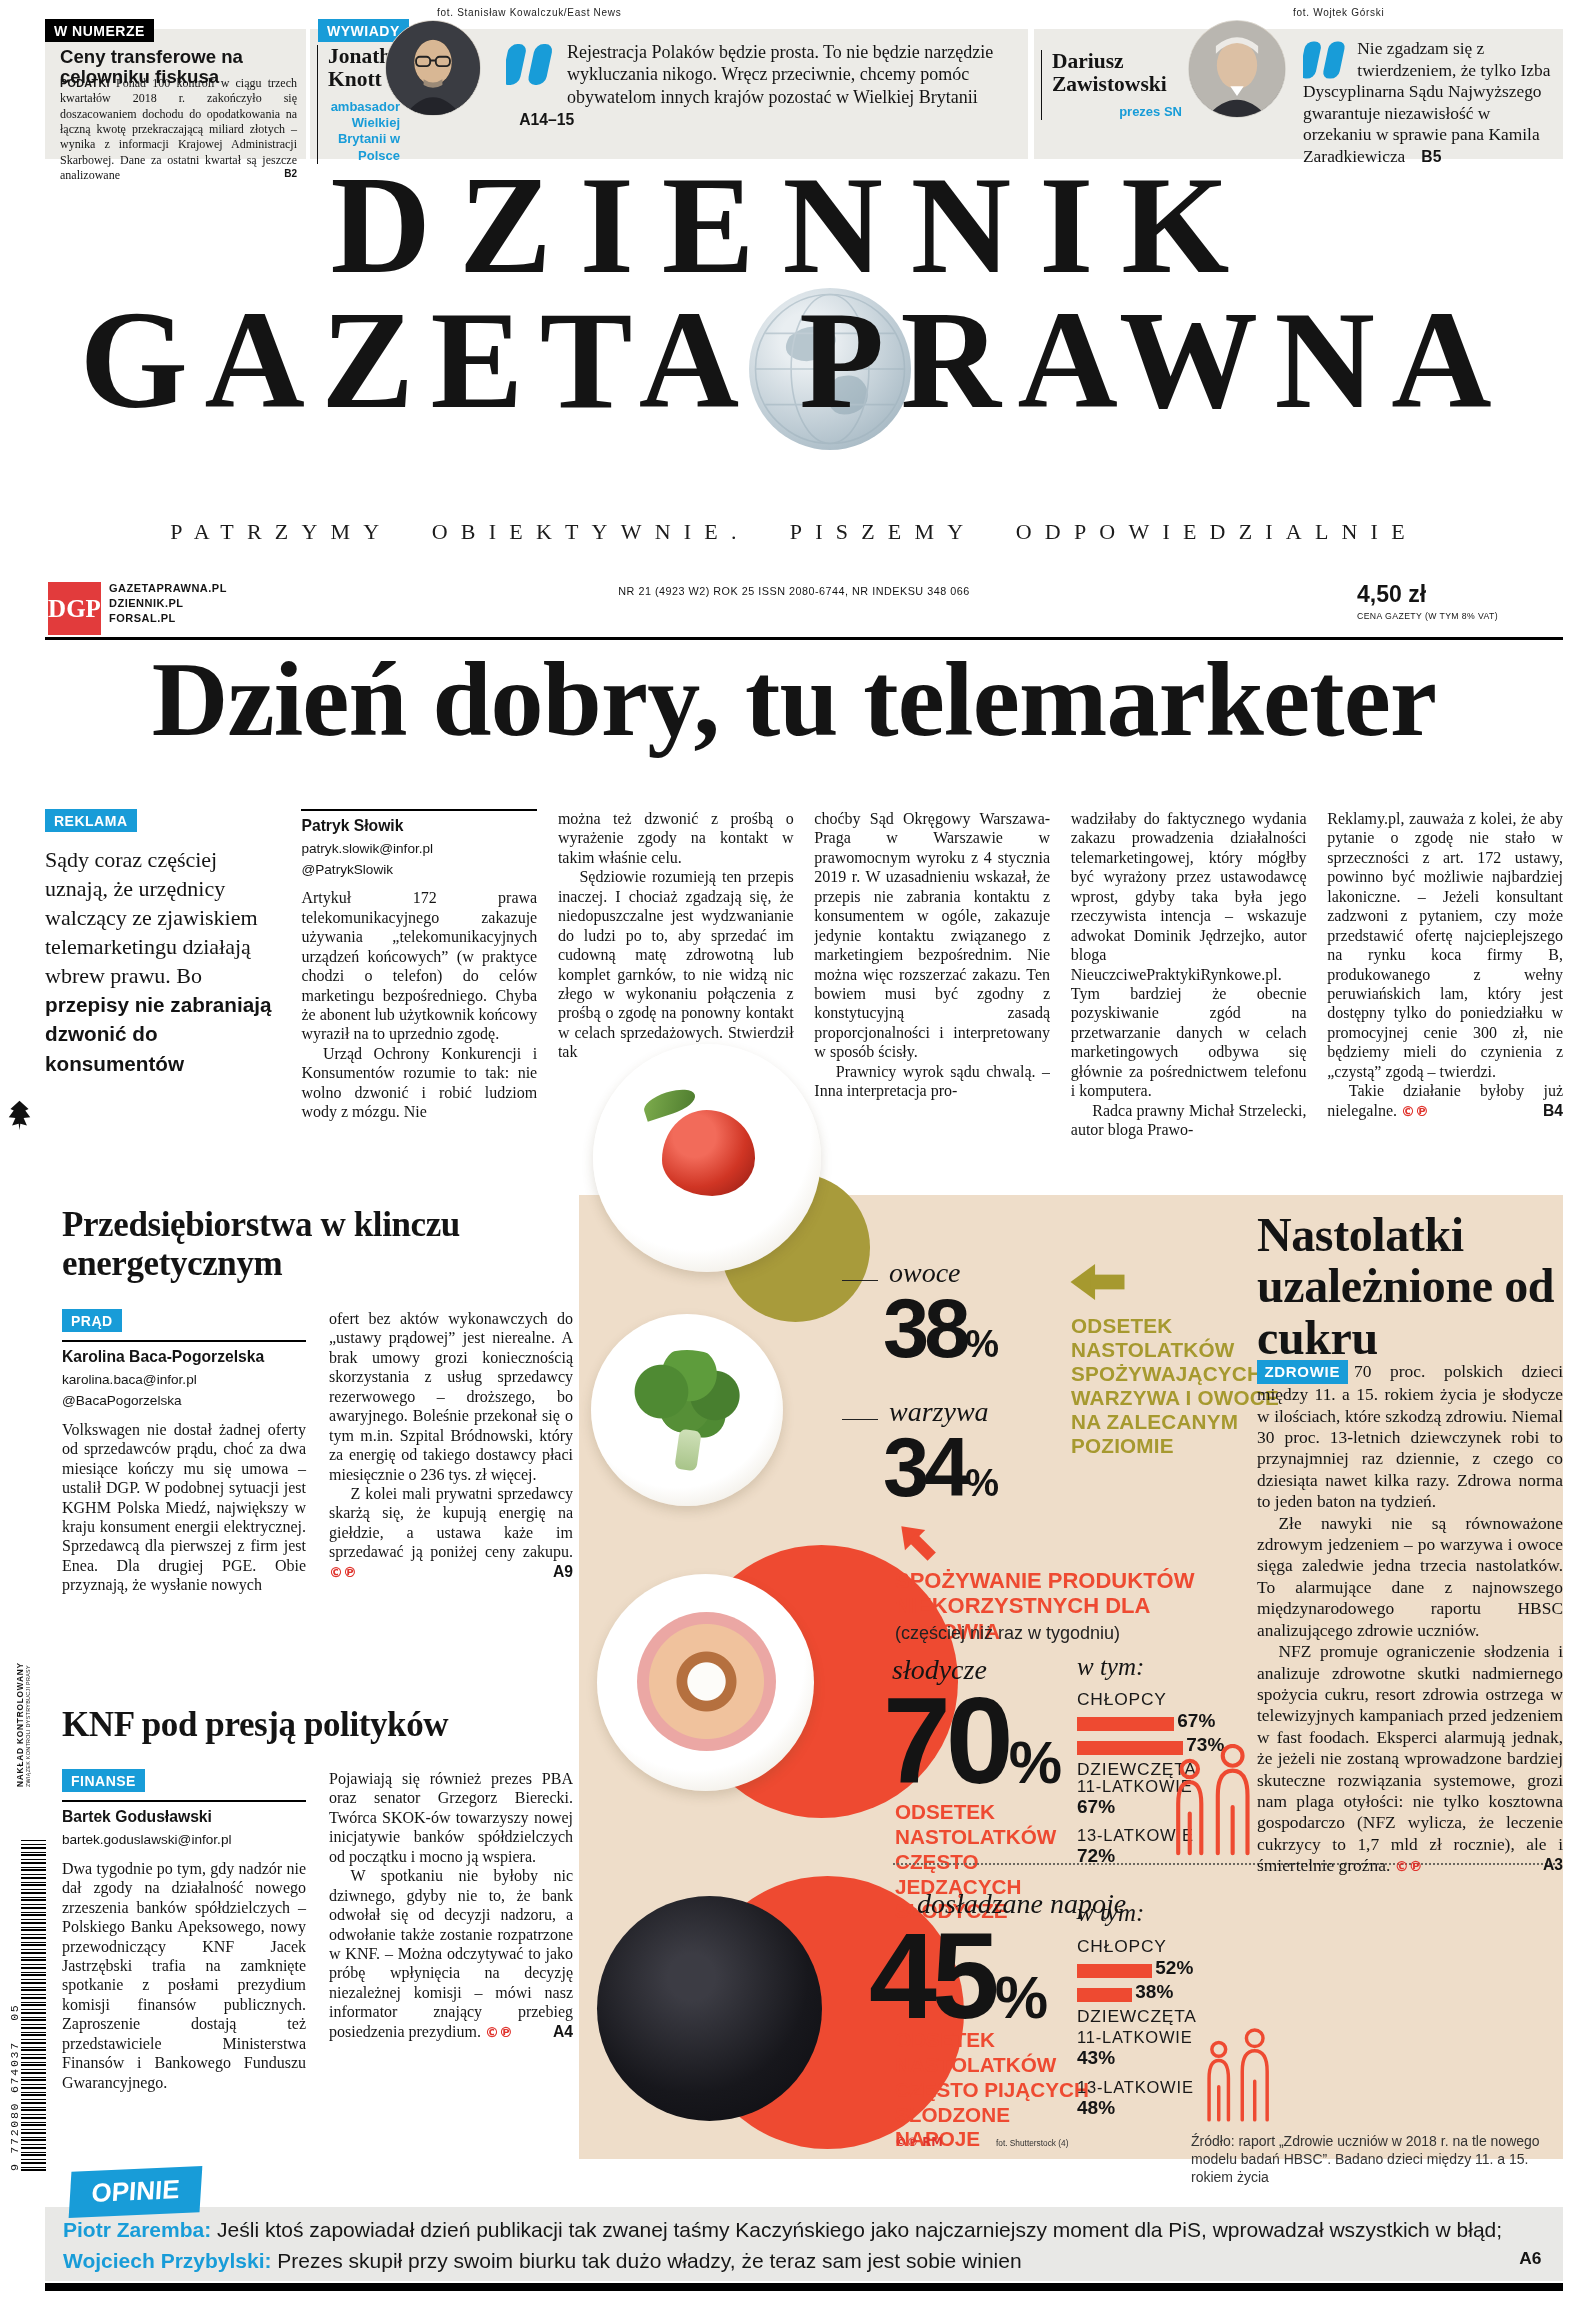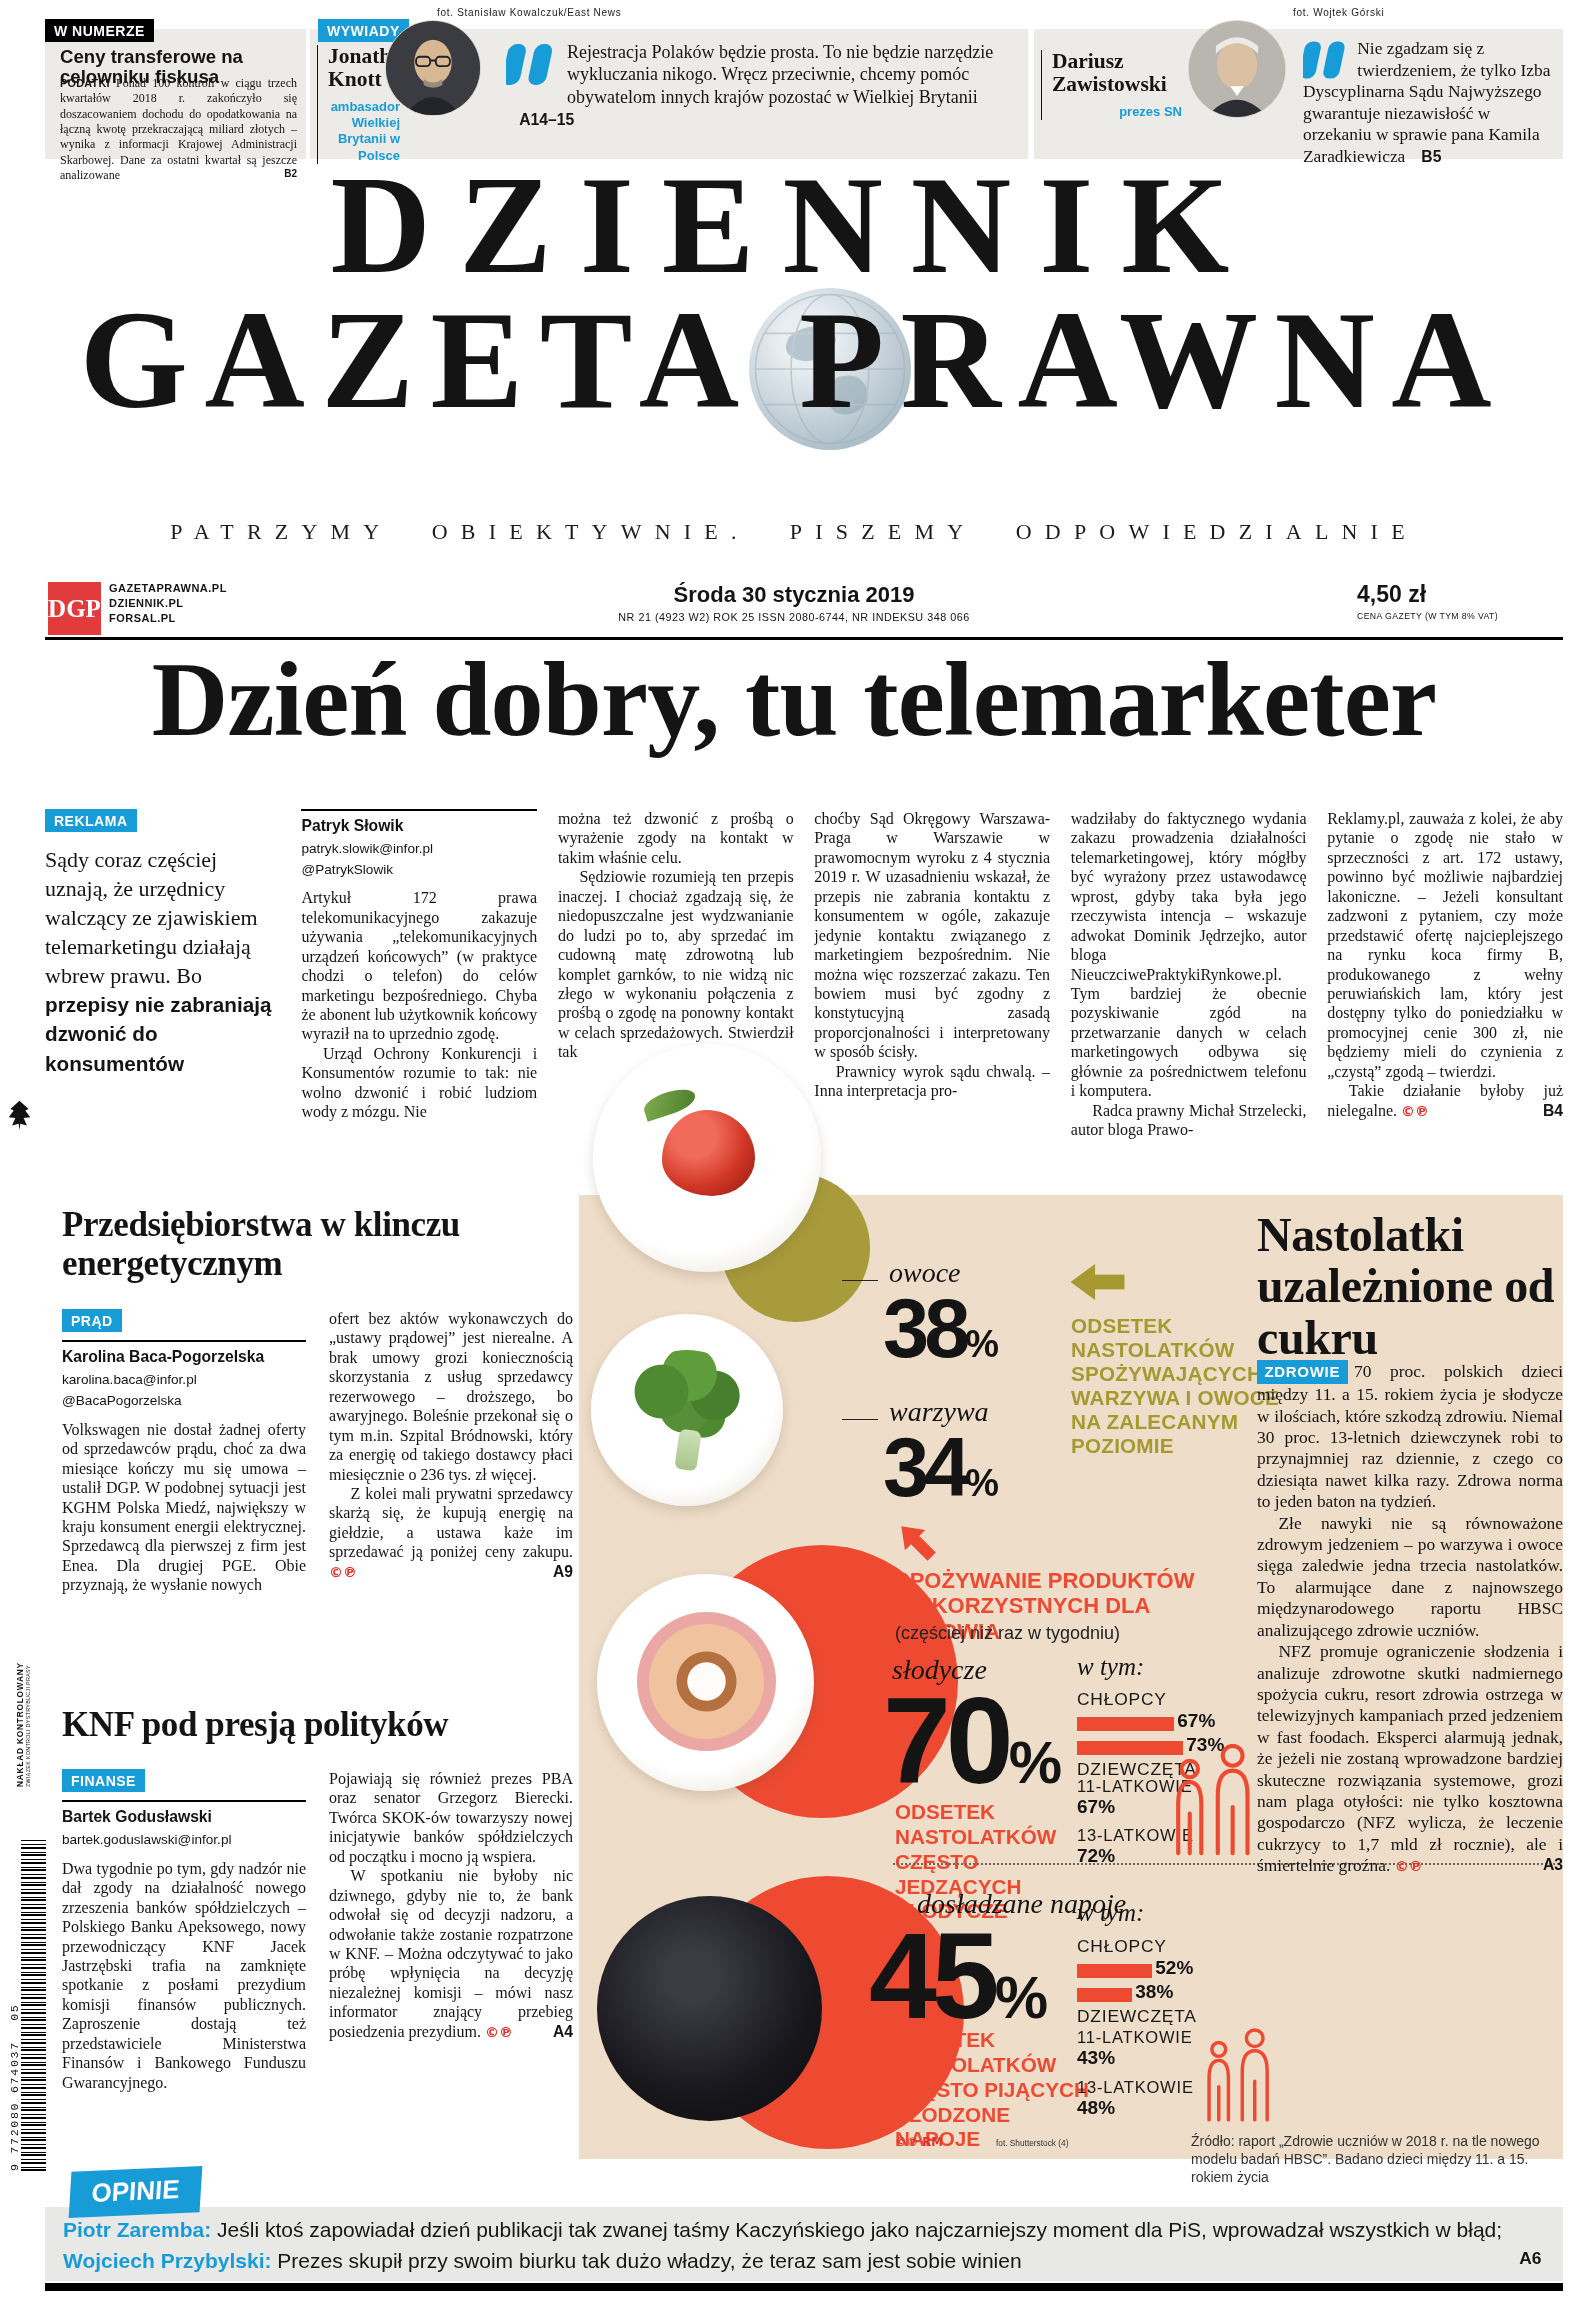--- a/index.html
+++ b/index.html
@@ -175,21 +175,20 @@
 <div class="abs tagline" style="left:0;top:519px;width:1588px">PATRZYMY OBIEKTYWNIE. PISZEMY ODPOWIEDZIALNIE</div>
 
 <div class="abs inforow" style="left:45px;top:577px;width:1518px;height:63px"></div>
 <div class="abs" style="left:48px;top:582px;width:53px;height:53px;background:#e23b3c;color:#fff;text-align:center;font-weight:bold;font-size:25px;line-height:53px;z-index:2">DGP</div>
 <div class="abs sites" style="left:109px;top:581px">
   <div>GAZETAPRAWNA.PL</div>
   <div>DZIENNIK.PL</div>
   <div>FORSAL.PL</div>
 </div>
 <div class="abs" style="left:0;top:582px;width:1588px;text-align:center">
-  <div class="datebig">Środa 30 stycznia 2019</div>
   <div class="issueline">NR 21 (4923 W2) ROK 25 ISSN 2080-6744, NR INDEKSU 348 066</div>
 </div>
 <div class="abs" style="left:1357px;top:581px;width:207px;text-align:left">
   <div class="sans" style="font-weight:bold;font-size:23px">4,50 zł</div>
   <div class="sans" style="font-size:8.7px;letter-spacing:0.4px;margin-top:2.5px">CENA GAZETY (W TYM 8% VAT)</div>
 </div>
 
 <div class="abs headline" style="left:33px;top:647px;width:1522px">Dzień dobry, tu telemarketer</div>
 
 <div class="abs lead-grid" style="left:45px;top:809px;width:1518px;height:389px">

